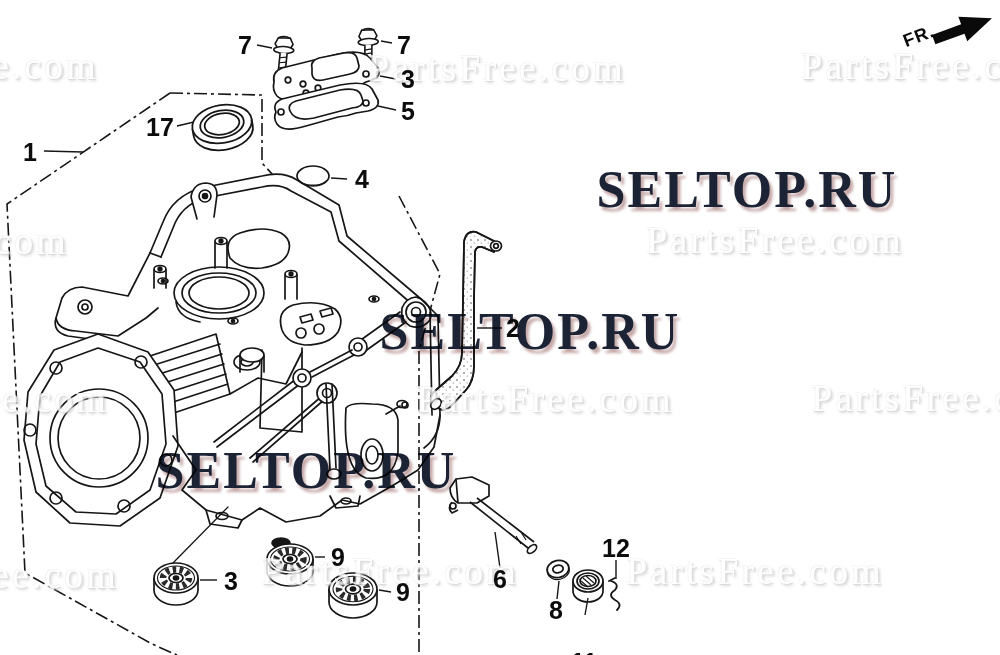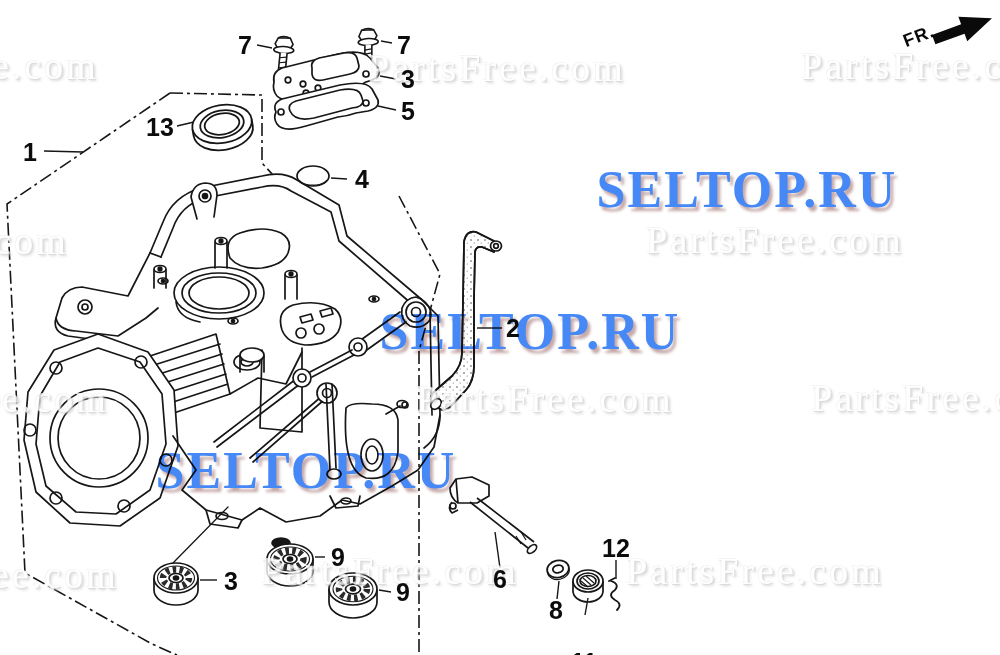--- a/index.html
+++ b/index.html
@@ -4,21 +4,21 @@
 <style>
   html,body{margin:0;padding:0;background:#ffffff;}
   #canvas{position:relative;width:1000px;height:655px;background:#ffffff;overflow:hidden;
           font-family:"Liberation Sans",sans-serif;}
   #art{position:absolute;left:0;top:0;}
   .callout{position:absolute;transform:translate(-50%,-50%);color:#0c0c0c;
            font-weight:700;font-size:25px;letter-spacing:0;line-height:1;
            font-family:"Liberation Sans",sans-serif;z-index:30;}
   .wm-seltop{position:absolute;transform:translate(-50%,-50%);white-space:nowrap;
              font-family:"Liberation Serif",serif;font-weight:700;font-size:52px;
-             letter-spacing:2px;color:#3b82f6;text-shadow:3px 4px 3px #c3a4a4;
+             letter-spacing:2px;color:#0f172a;text-shadow:3px 4px 3px #c3a4a4;
              mix-blend-mode:multiply;opacity:.95;z-index:20;}
   .wm-pf{position:absolute;transform:translate(-50%,-50%);white-space:nowrap;
          font-family:"Liberation Serif",serif;font-size:38px;letter-spacing:3px;
          color:#ffffff;opacity:.8;
          text-shadow:1px 1px 0 #d4d4d4,-1px -1px 0 #f2f2f2,2px 2px 3px #c8c8c8;
          z-index:18;}
   #fr-label{position:absolute;left:903px;top:26px;transform:rotate(-21deg);
             font-weight:700;font-size:18px;color:#0a0a0a;letter-spacing:1px;
             font-family:"Liberation Sans",sans-serif;z-index:30;}
 </style>
@@ -293,21 +293,21 @@
   <div class="wm-pf" style="left:940px;top:398px;">PartsFree.com</div>
   <div class="wm-pf" style="left:-10px;top:575px;">PartsFree.com</div>
   <div class="wm-pf" style="left:390px;top:571px;">PartsFree.com</div>
   <div class="wm-pf" style="left:755px;top:571px;">PartsFree.com</div>
 
   <div class="callout" style="left:30px;top:152px;">1</div>
   <div class="callout" style="left:245px;top:45px;">7</div>
   <div class="callout" style="left:404px;top:45px;">7</div>
   <div class="callout" style="left:408px;top:79px;">3</div>
   <div class="callout" style="left:408px;top:111px;">5</div>
-  <div class="callout" style="left:160px;top:127px;">13</div>
+  <div class="callout" style="left:160px;top:127px;">17</div>
   <div class="callout" style="left:362px;top:179px;">4</div>
   <div class="callout" style="left:513px;top:328px;">2</div>
   <div class="callout" style="left:500px;top:579px;">6</div>
   <div class="callout" style="left:556px;top:610px;">8</div>
   <div class="callout" style="left:584px;top:626px;margin-top:36px;">11</div>
   <div class="callout" style="left:616px;top:548px;">12</div>
   <div class="callout" style="left:231px;top:581px;">3</div>
   <div class="callout" style="left:338px;top:557px;">9</div>
   <div class="callout" style="left:403px;top:592px;">9</div>
 

